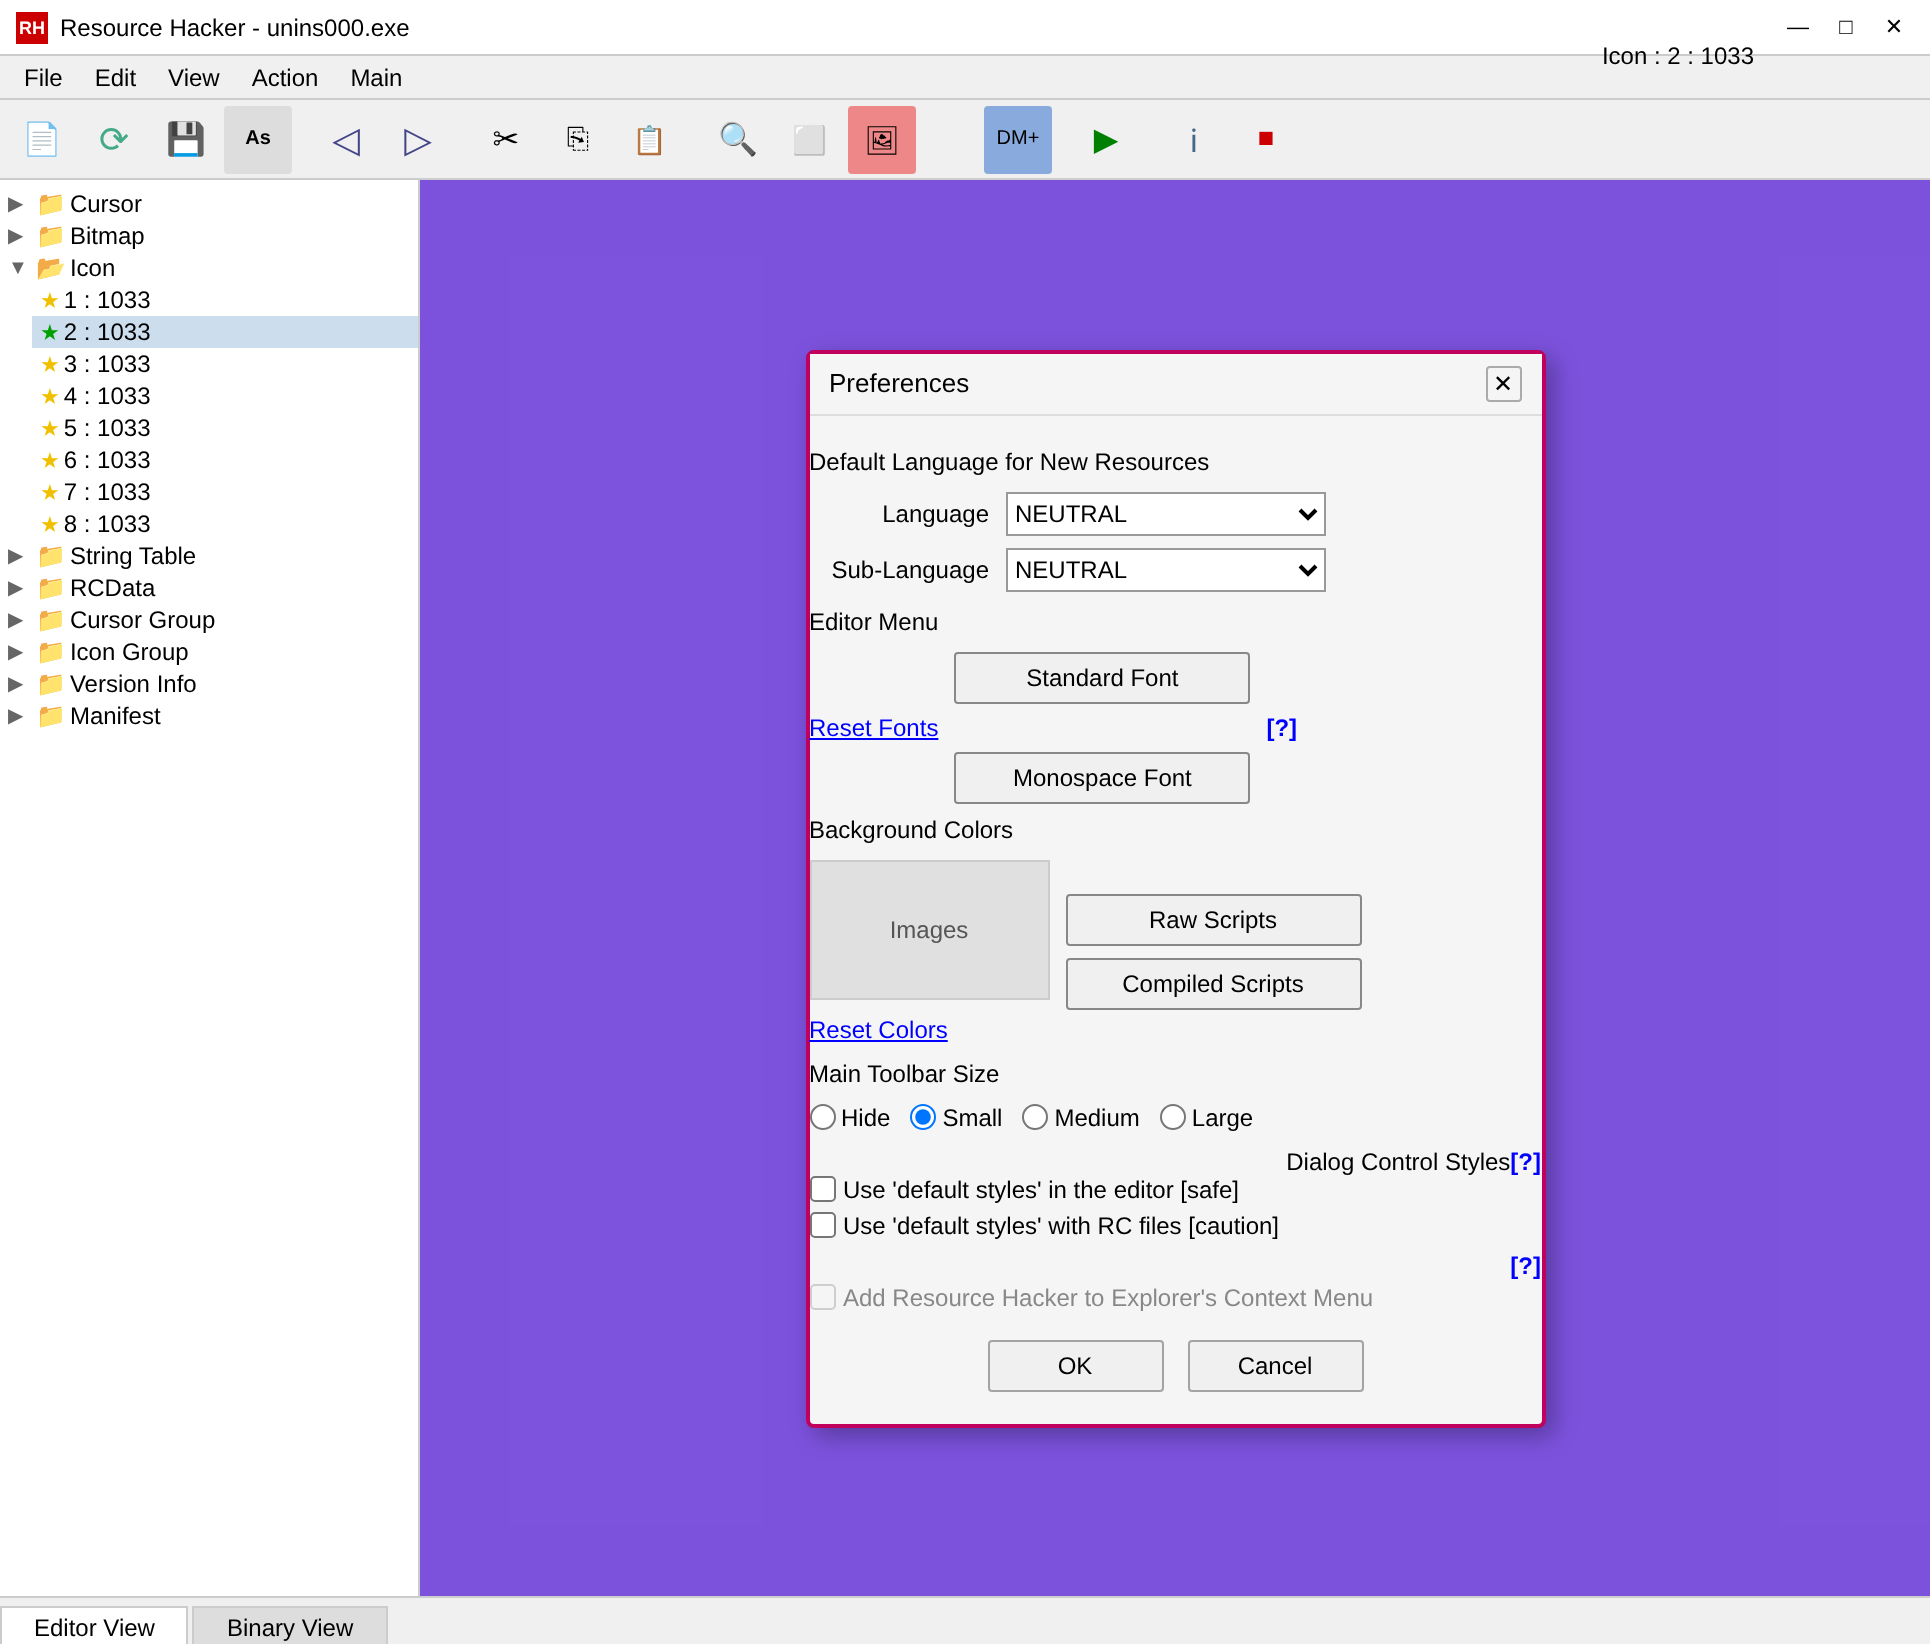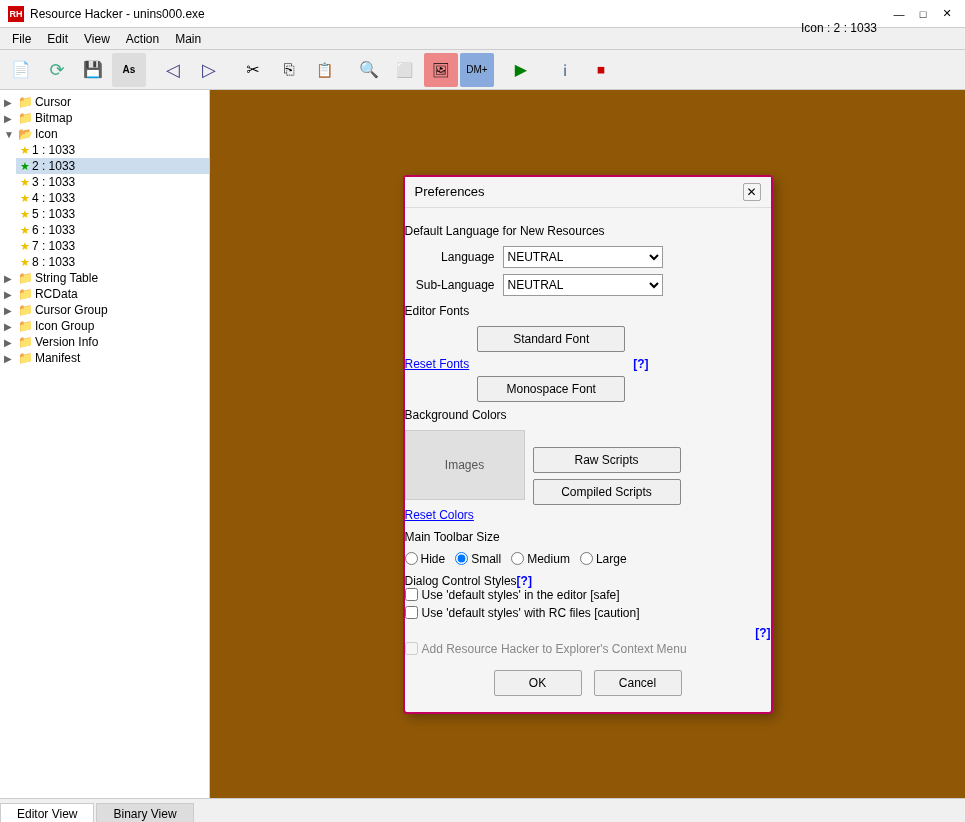--- a/index.html
+++ b/index.html
@@ -120,21 +120,21 @@
     .tree-arrow { color: #666; font-size: 10px; width: 12px; }
     .tree-icon { font-size: 12px; }
     .tree-label { font-size: 12px; }
     .tree-children { padding-left: 16px; }
     .tree-star { color: #f0c000; font-size: 11px; }
     .tree-star-green { color: #00a000; font-size: 11px; }
 
     
     #content {
       flex: 1;
-      background: #a16207;
+      background: #8b5cf6;
       position: relative;
       overflow: hidden;
     }
     .bottom-tab {
       padding: 3px 16px;
       border: 1px solid #ccc;
       border-bottom: none;
       background: #ddd;
       cursor: pointer;
       font-size: 12px;
@@ -357,21 +357,21 @@
   <button class="tb-btn" style="color:#448;font-size:18px;">◁</button>
   <button class="tb-btn" style="color:#448;font-size:18px;">▷</button>
   <div class="tb-sep"></div>
   <button class="tb-btn">✂</button>
   <button class="tb-btn" style="font-size:14px;">⎘</button>
   <button class="tb-btn" style="font-size:14px;">📋</button>
   <div class="tb-sep"></div>
   <button class="tb-btn">🔍</button>
   <button class="tb-btn" style="font-size:14px;">⬜</button>
   <button class="tb-btn" style="font-size:14px;background:#e88;">🖼</button>
-  <button class="tb-btn" style="font-size:10px;background:#8ad;">DM+</button>
+  <button class="tb-btn" style="font-size:10px;background:#8ad;margin-left:32px;">DM+</button>
   <div class="tb-sep"></div>
   <button class="tb-btn" style="color:green;font-size:16px;">▶</button>
   <div class="tb-sep"></div>
   <button class="tb-btn" style="color:#468;font-size:16px;">ℹ</button>
   <button class="tb-btn" style="color:#c00;font-size:16px;">⏹</button>
 </div>
 
 <div id="main">
 
   <div id="sidebar">
@@ -488,21 +488,21 @@
           </div>
           <div class="lang-row sublang-row">
             <span class="lang-label">Sub-Language</span>
             <select class="lang-select">
               <option>NEUTRAL</option>
             </select>
           </div>
 
           <div style="margin-top:8px;">
             <div class="section-label">
-              <span>Editor Fonts</span>
+              <span>Editor Menu</span>
             </div>
             <div style="display:flex;align-items:center;gap:8px;margin-bottom:4px;">
               <span class="reset-link">Reset Fonts</span>
               <div style="display:flex;flex-direction:column;gap:24px;">
                 <button class="font-btn">Standard Font</button>
                 <button class="font-btn">Monospace Font</button>
               </div>
               <span class="help-link">[?]</span>
             </div>
           </div>
@@ -543,21 +543,21 @@
                 <span>Medium</span>
               </label>
               <label class="radio-label">
                 <input type="radio" name="toolbar-size" value="large" style="">
                 <span>Large</span>
               </label>
             </div>
           </div>
 
           <div class="dlg-ctrl-section">
-            <div style="display:flex;align-items:center;justify-content:flex-start;">
+            <div style="display:flex;align-items:center;justify-content:flex-end;">
               <span class="section-label" style="margin:0;">Dialog Control Styles</span>
               <span class="help-link">[?]</span>
             </div>
             <div class="checkbox-row">
               <input type="checkbox" style="">
               <span>Use 'default styles' in the editor  [safe]</span>
             </div>
             <div class="checkbox-row">
               <input type="checkbox" style="">
               <span>Use 'default styles' with RC files  [caution]</span>

